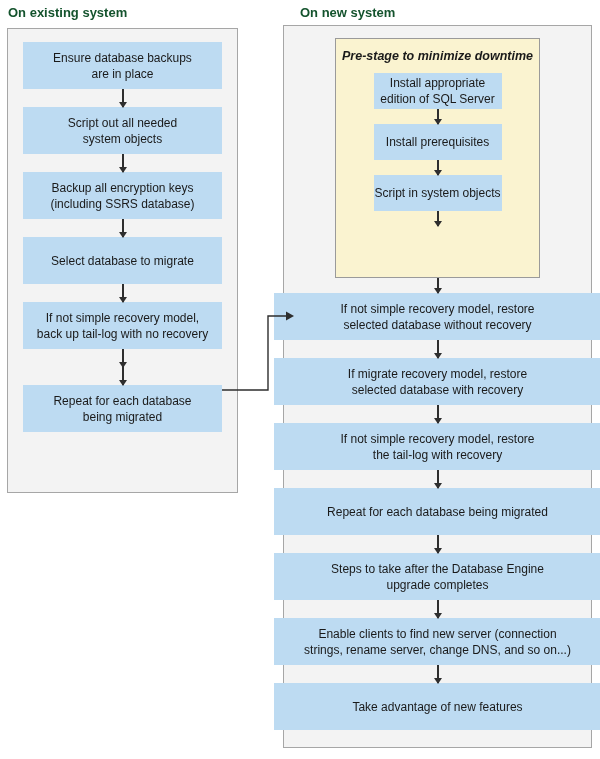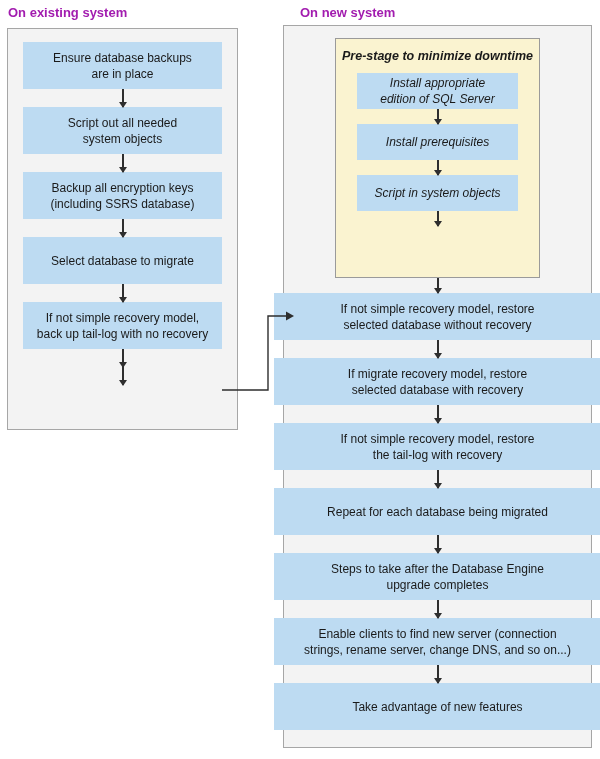--- a/index.html
+++ b/index.html
@@ -14,48 +14,48 @@
   html, body { margin:0; padding:0; }
   body {
     width:600px; height:759px; position:relative;
     background:#ffffff;
     font-family:"Liberation Sans", sans-serif;
     color:var(--text);
     overflow:hidden;
   }
   .col-title {
     position:absolute;
-    font-size:13px; font-weight:700; color:#a21caf;
+    font-size:13px; font-weight:700; color:#14532d;
     white-space:nowrap;
   }
   #left-title  { left:8px;   top:5px; }
   #right-title { left:300px; top:5px; }
 
   .panel {
     position:absolute;
     background:var(--panel_gray);
     border:1px solid var(--panel_border);
     box-sizing:border-box;
     display:flex; flex-direction:column; align-items:center;
   }
-  #left-panel  { left:7px;   top:28px; width:231px; height:402px; padding-top:13px; }
+  #left-panel  { left:7px;   top:28px; width:231px; height:465px; padding-top:13px; }
   #right-panel { left:283px; top:25px; width:309px; height:723px; padding-top:12px; }
 
   .step {
     flex:none;
     background:var(--box_blue);
     display:flex; align-items:center; justify-content:center;
     text-align:center;
     font-size:12px; line-height:16px;
     white-space:pre-line;
     box-sizing:border-box;
   }
   .left-step  { width:199px; height:47px; }
   .right-step { width:327px; height:47px; }
-  .mini-step  { width:161px; height:36px;font-style:italic; }
+  .mini-step  { width:128px; height:36px; }
 
   .prestage {
     flex:none;
     width:205px; height:240px;
     background:var(--prestage_yellow);
     border:1px solid var(--prestage_border);
     box-sizing:border-box;
     display:flex; flex-direction:column; align-items:center;
     padding-top:8px;
   }
@@ -104,20 +104,22 @@
   <div class="arrow h18"></div>
   <div class="step left-step">Backup all encryption keys
 (including SSRS database)</div>
   <div class="arrow h18"></div>
   <div class="step left-step">Select database to migrate</div>
   <div class="arrow h18"></div>
   <div class="step left-step">If not simple recovery model,
 back up tail-log with no recovery</div>
   <div class="arrow h18"></div>
   <div class="arrow h18"></div>
+  <div class="step left-step">Repeat for each database
+being migrated</div>
 </div>
 
 <div class="panel" id="right-panel">
   <div class="prestage">
     <div class="prestage-title">Pre-stage to minimize downtime</div>
     <div class="step mini-step">Install appropriate
 edition of SQL Server</div>
     <div class="arrow h15"></div>
     <div class="step mini-step">Install prerequisites</div>
     <div class="arrow h15"></div>

